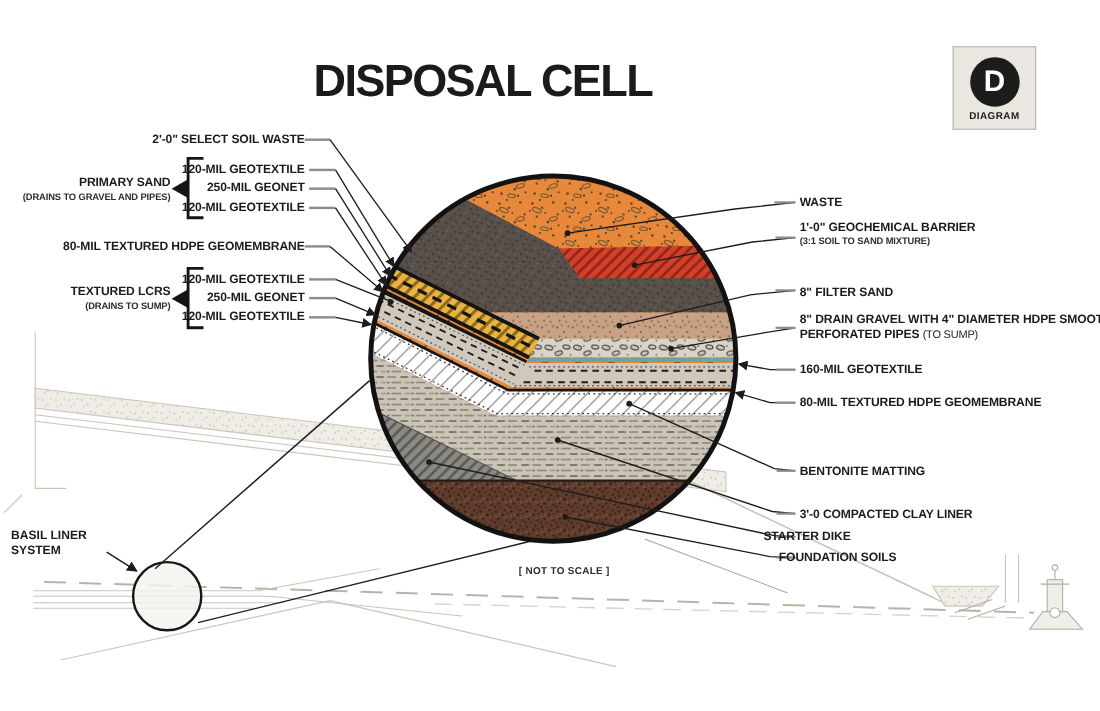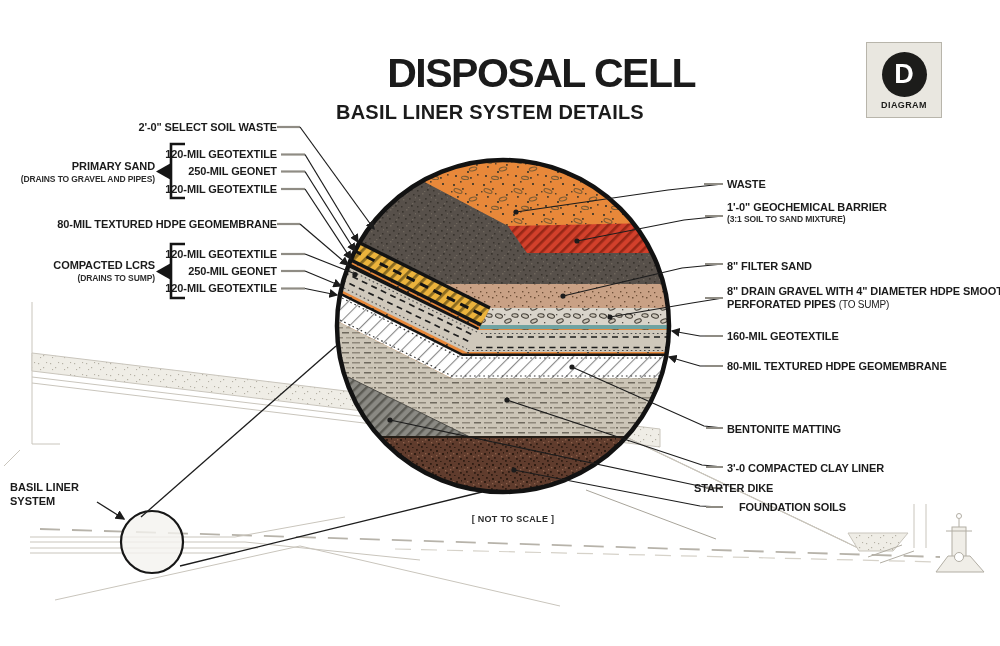--- a/index.html
+++ b/index.html
@@ -1,19 +1,19 @@
 <!DOCTYPE html>
 <html><head>
 <meta charset="utf-8">
 <style>
   html,body{margin:0;padding:0;background:#fff}
   .stage{position:relative;width:1000px;height:646px;background:#ffffff;overflow:hidden;
          font-family:"Liberation Sans",sans-serif;color:#1b1b1b}
   svg{position:absolute;left:0;top:0}
-  .title{position:absolute;left:285px;top:50px;width:410px;text-align:right;
+  .title{position:absolute;left:285px;top:50px;width:410px;text-align:left;
          font-size:41px;font-weight:bold;letter-spacing:-1.5px;white-space:nowrap}
   .subtitle{position:absolute;left:285px;top:101px;width:410px;text-align:center;
          font-size:20px;font-weight:600;letter-spacing:0.2px;white-space:nowrap}
   .lbl{position:absolute;font-size:11px;font-weight:bold;letter-spacing:-0.1px;
        white-space:nowrap;line-height:12px}
   .note{position:absolute;font-size:8.5px;font-weight:bold;letter-spacing:-0.1px;
        color:#2e2e2e;white-space:nowrap;line-height:10px}
   .ra{text-align:right}
   .note-inline{font-weight:normal;font-size:10px;letter-spacing:-0.2px}
   .gravel-block div{line-height:12.5px}
@@ -311,59 +311,58 @@
       <line x1="706" y1="467" x2="723" y2="467"></line>
       <line x1="706" y1="488" x2="723" y2="488"></line>
       <line x1="706" y1="507" x2="723" y2="507"></line>
     </g>
   </g>
 
   <line x1="97" y1="502" x2="124" y2="519" stroke="#1c1c1c" stroke-width="1.3" marker-end="url(#ah)"></line>
 </svg>
 
 <div class="title">DISPOSAL CELL</div>
-<div class="subtitle">BASIL LINER SYSTEM DETAILS</div>
 
 <div class="badge">
   <div class="badge-circle">
     <span class="badge-letter">D</span>
   </div>
   <div class="badge-caption">DIAGRAM</div>
 </div>
 
 <div class="lbl ra" style="top:121px;right:723px">2'-0" SELECT SOIL WASTE</div>
 <div class="lbl ra" style="top:148px;right:723px">120-MIL GEOTEXTILE</div>
 <div class="lbl ra" style="top:165px;right:723px">250-MIL GEONET</div>
 <div class="lbl ra" style="top:183px;right:723px">120-MIL GEOTEXTILE</div>
 <div class="lbl ra" style="top:160px;right:845px">PRIMARY SAND</div>
 <div class="note ra" style="top:174px;right:845px">(DRAINS TO GRAVEL AND PIPES)</div>
 <div class="lbl ra" style="top:218px;right:723px">80-MIL TEXTURED HDPE GEOMEMBRANE</div>
 <div class="lbl ra" style="top:248px;right:723px">120-MIL GEOTEXTILE</div>
 <div class="lbl ra" style="top:265px;right:723px">250-MIL GEONET</div>
 <div class="lbl ra" style="top:282px;right:723px">120-MIL GEOTEXTILE</div>
-<div class="lbl ra" style="top:259px;right:845px">COMPACTED LCRS</div>
+<div class="lbl ra" style="top:259px;right:845px">TEXTURED LCRS</div>
 <div class="note ra" style="top:273px;right:845px">(DRAINS TO SUMP)</div>
 
 <div class="lbl" style="top:178px;left:727px">WASTE</div>
 <div class="lbl" style="top:201px;left:727px">1'-0" GEOCHEMICAL BARRIER</div>
 <div class="note" style="top:214px;left:727px">(3:1 SOIL TO SAND MIXTURE)</div>
 <div class="lbl" style="top:260px;left:727px">8" FILTER SAND</div>
 <div class="lbl gravel-block" style="top:285px;left:727px">
   <div>8" DRAIN GRAVEL WITH 4" DIAMETER HDPE SMOOTH</div>
   <div>
     <span>PERFORATED PIPES</span>
     <span class="note-inline">(TO SUMP)</span>
   </div>
 </div>
 <div class="lbl" style="top:330px;left:727px">160-MIL GEOTEXTILE</div>
 <div class="lbl" style="top:360px;left:727px">80-MIL TEXTURED HDPE GEOMEMBRANE</div>
 <div class="lbl" style="top:423px;left:727px">BENTONITE MATTING</div>
 <div class="lbl" style="top:462px;left:727px">3'-0 COMPACTED CLAY LINER</div>
 <div class="lbl" style="top:482px;left:694px">STARTER DIKE</div>
-<div class="lbl" style="top:501px;left:739px">FOUNDATION SOILS</div>
+<div class="lbl" style="top:501px;left:708px">FOUNDATION SOILS</div>
 
 <div class="callout">
   <div>BASIL LINER</div>
   <div>SYSTEM</div>
 </div>
 
 <div class="scale">[ NOT TO SCALE ]</div>
 
 </div>
 

